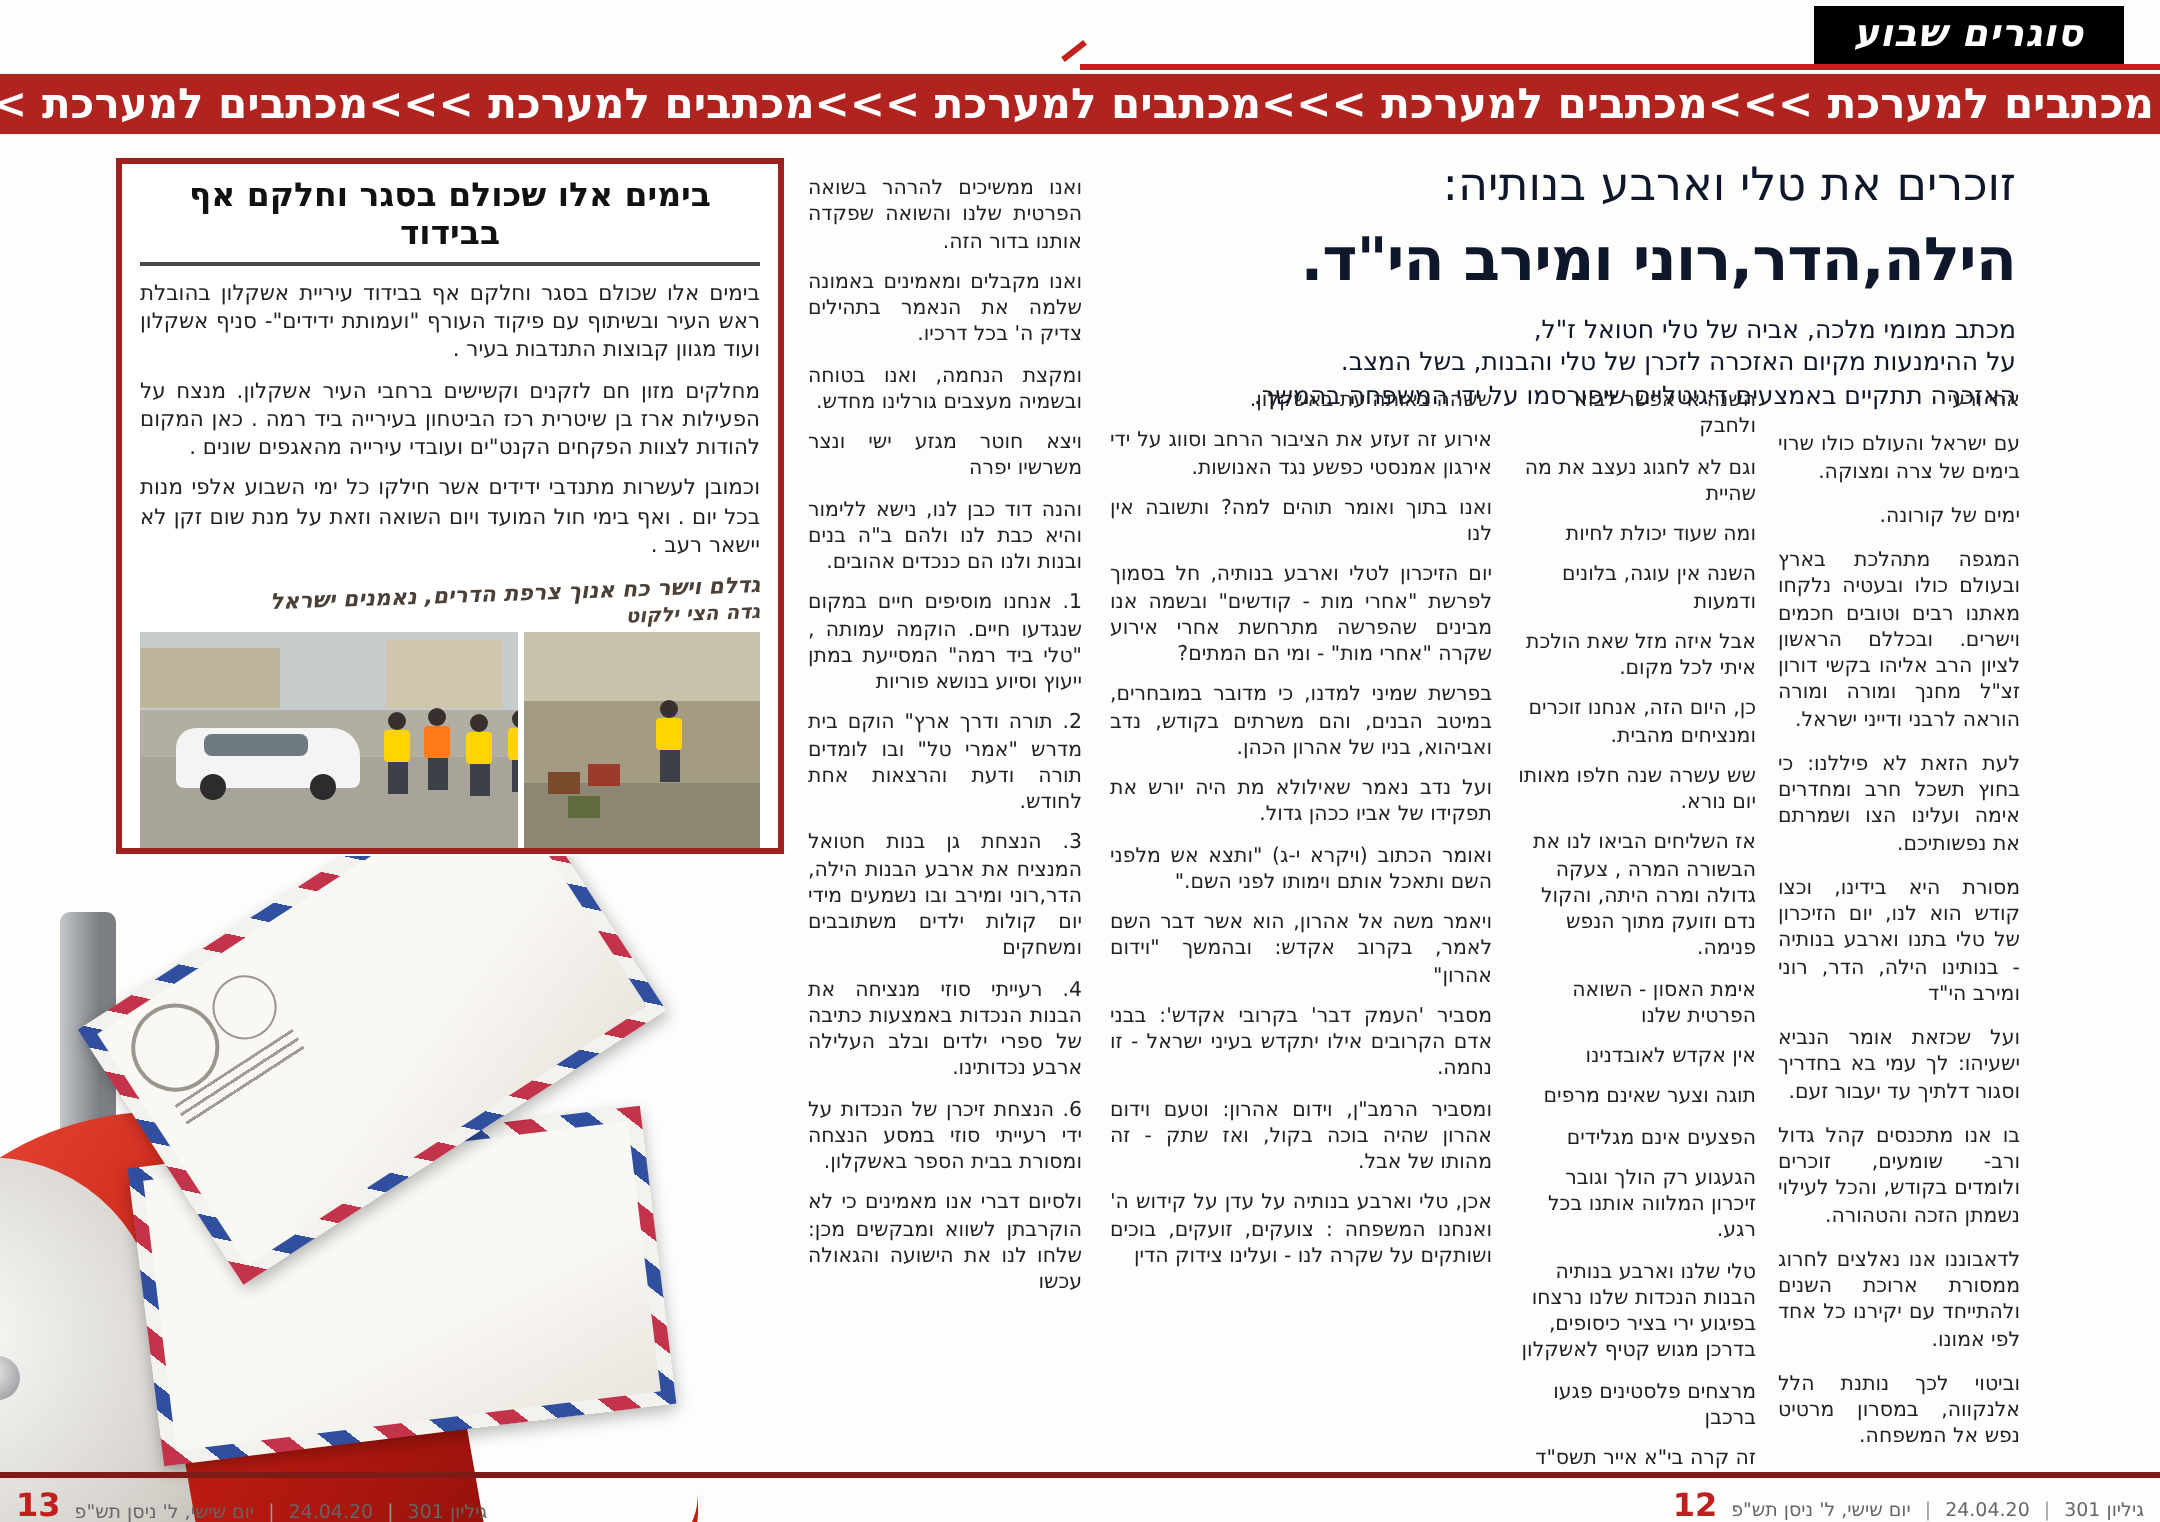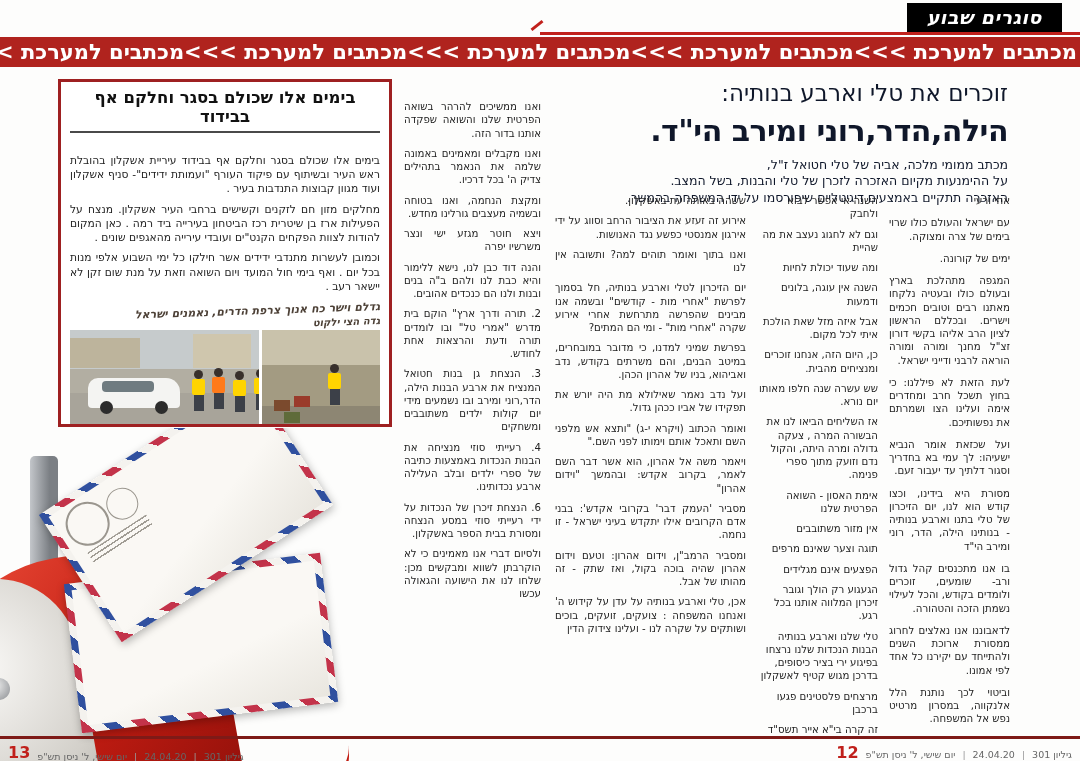--- a/index.html
+++ b/index.html
@@ -22,21 +22,21 @@
         gap:11px;overflow:hidden;}
   .col{color:#222;font-size:10.2px;line-height:1.3;direction:rtl;}
   .colA{width:121px;} .colB{width:121px;} .colC{width:191px;}
   .colA p{margin:0 0 9px;text-align:justify;}
   .colB p{margin:0 0 7px;text-align:right;}
   .colC p{margin:0 0 7px;text-align:justify;}
   
   .box{position:absolute;top:79px;left:58px;width:334px;height:348px;border:3px solid #9e2021;
        box-sizing:border-box;background:#fff;padding:5px 9px;direction:rtl;overflow:hidden;}
   .box-title{font-size:16.5px;font-weight:bold;text-align:center;color:#111;
-             padding:1px 0 5px;border-bottom:2px solid #4a4a4a;margin-bottom:21px;}
+             padding:1px 0 5px;border-bottom:2px solid #4a4a4a;margin-bottom:7px;}
   .box p{font-size:10.7px;line-height:1.33;text-align:justify;color:#222;margin:6px 0;}
   .sig{font-style:italic;font-weight:bold;color:#4c4036;font-size:11px;line-height:1.2;
        transform:rotate(-2deg);transform-origin:right;}
   .sig2{font-size:10px;margin-top:2px;}
   .photos{display:flex;gap:3px;height:108px;margin-top:3px;}
   .photo{position:relative;overflow:hidden;}
   .ph1{flex:0 0 118px;background:linear-gradient(#c9c2ab 0 32%,#a39b82 32% 70%,#8d8673 70% 100%);}
   .ph2{flex:1;background:linear-gradient(#c6cbcc 0 36%,#b2aea2 36% 58%,#a8a49a 58% 100%);}
   .bldg{position:absolute;background:#bdb49c;}
   .car{position:absolute;left:18px;top:48px;width:92px;height:30px;background:#f4f4f2;border-radius:10px 14px 4px 4px;}
@@ -44,21 +44,21 @@
   .wheel{position:absolute;bottom:-6px;width:13px;height:13px;border-radius:50%;background:#2c2c2c;}
   .person{position:absolute;width:13px;}
   .head{width:9px;height:9px;border-radius:50%;background:#38302c;margin:0 auto;}
   .vest{width:13px;height:16px;background:#ffd400;border-radius:2px;}
   .vest.orange{background:#ff7a1a;}
   .legs{width:10px;height:16px;background:#3c4048;margin:0 auto;}
   .crate{position:absolute;width:16px;height:11px;}
   .caption{font-size:10px;font-weight:bold;margin-top:3px;color:#111;text-align:right;}
   .caption .cap-val{color:#8e1c1e;}
   .leftcol{position:absolute;top:88px;left:404px;width:137px;height:622px;overflow:hidden;
-           color:#222;font-size:10.2px;line-height:1.3;direction:rtl;margin-top:12px;}
+           color:#222;font-size:10.2px;line-height:1.3;direction:rtl;}
   .leftcol p{margin:0 0 7px;text-align:justify;}
   
   .mail-art{position:absolute;left:0;top:428px;width:352px;height:333px;overflow:hidden;z-index:1;}
   .pole{position:absolute;left:30px;top:28px;width:28px;height:330px;border-radius:5px;
         background:linear-gradient(90deg,#c3c6ca,#7b7f84 70%);}
   .mb-swoosh{position:absolute;left:-30px;top:230px;width:380px;height:180px;border-radius:50%;
              border-bottom:42px solid #c11c12;transform:rotate(-7deg);}
   .mb-body{position:absolute;left:-72px;top:128px;width:300px;height:280px;
            background:linear-gradient(135deg,#f0513c,#c11c12 55%,#8f100a);
            border-radius:150px 150px 14px 14px;transform:rotate(-10deg);}
@@ -103,38 +103,38 @@
     <div class="sub">האזכרה תתקיים באמצעים דיגיטליים שיפורסמו על ידי המשפחה בהמשך.</div>
   </div>
 
   <div class="cols">
     <div class="col colA">
         <p>אחי ורעי</p>
         <p>עם ישראל והעולם כולו שרוי בימים של צרה ומצוקה.</p>
         <p>ימים של קורונה.</p>
         <p>המגפה מתהלכת בארץ ובעולם כולו ובעטיה נלקחו מאתנו רבים וטובים חכמים וישרים. ובכללם הראשון לציון הרב אליהו בקשי דורון זצ"ל מחנך ומורה ומורה הוראה לרבני ודייני ישראל.</p>
         <p>לעת הזאת לא פיללנו: כי בחוץ תשכל חרב ומחדרים אימה ועלינו הצו ושמרתם את נפשותיכם.</p>
+        <p>מסורת היא בידינו, וכצו קודש הוא לנו, יום הזיכרון של טלי בתנו וארבע בנותיה - בנותינו הילה, הדר, רוני ומירב הי"ד</p>
         <p>ועל שכזאת אומר הנביא ישעיהו: לך עמי בא בחדריך וסגור דלתיך עד יעבור זעם.</p>
-        <p>מסורת היא בידינו, וכצו קודש הוא לנו, יום הזיכרון של טלי בתנו וארבע בנותיה - בנותינו הילה, הדר, רוני ומירב הי"ד</p>
         <p>בו אנו מתכנסים קהל גדול ורב- שומעים, זוכרים ולומדים בקודש, והכל לעילוי נשמתן הזכה והטהורה.</p>
         <p>לדאבוננו אנו נאלצים לחרוג ממסורת ארוכת השנים ולהתייחד עם יקירנו כל אחד לפי אמונו.</p>
         <p>וביטוי לכך נותנת הלל אלנקווה, במסרון מרטיט נפש אל המשפחה.</p>
         <p>הלל בילדותה התגוררה בגוש קטיף, הייתה חברה טובה של נכדתינו הדר, וכך מתוך נבכי ליבה, מתוך תהומות הכאב, העצב והגעגוע היא כותבת:</p>
       </div>
     <div class="col colB">
         <p>השנה אי אפשר לבוא ולחבק</p>
         <p>וגם לא לחגוג נעצב את מה שהיית</p>
         <p>ומה שעוד יכולת לחיות</p>
         <p>השנה אין עוגה, בלונים ודמעות</p>
         <p>אבל איזה מזל שאת הולכת איתי לכל מקום.</p>
         <p>כן, היום הזה, אנחנו זוכרים ומנציחים מהבית.</p>
         <p>שש עשרה שנה חלפו מאותו יום נורא.</p>
-        <p>אז השליחים הביאו לנו את הבשורה המרה , צעקה גדולה ומרה היתה, והקול נדם וזועק מתוך ספרי פנימה.</p>
+        <p>אז השליחים הביאו לנו את הבשורה המרה , צעקה גדולה ומרה היתה, והקול נדם וזועק מתוך הנפש פנימה.</p>
         <p>אימת האסון - השואה הפרטית שלנו</p>
-        <p>אין מזור משתובבים</p>
+        <p>אין אקדש לאובדנינו</p>
         <p>תוגה וצער שאינם מרפים</p>
         <p>הפצעים אינם מגלידים</p>
         <p>הגעגוע רק הולך וגובר זיכרון המלווה אותנו בכל רגע.</p>
         <p>טלי שלנו וארבע בנותיה הבנות הנכדות שלנו נרצחו בפיגוע ירי בציר כיסופים, בדרכן מגוש קטיף לאשקלון</p>
         <p>מרצחים פלסטינים פגעו ברכבן</p>
         <p>זה קרה בי"א אייר תשס"ד</p>
       </div>
     <div class="col colC">
         <p>ששהה באותה עת באשקלון.</p>
         <p>אירוע זה זעזע את הציבור הרחב וסווג על ידי אירגון אמנסטי כפשע נגד האנושות.</p>
@@ -205,20 +205,21 @@
       <span class="cap-val">דוברות ידידים/עיריית אשקלון אלדד עובדיה</span>
     </div>
   </div>
 
   <div class="leftcol">
       <p>ואנו ממשיכים להרהר בשואה הפרטית שלנו והשואה שפקדה אותנו בדור הזה.</p>
       <p>ואנו מקבלים ומאמינים באמונה שלמה את הנאמר בתהילים צדיק ה' בכל דרכיו.</p>
       <p>ומקצת הנחמה, ואנו בטוחה ובשמיה מעצבים גורלינו מחדש.</p>
       <p>ויצא חוטר מגזע ישי ונצר משרשיו יפרה</p>
       <p>והנה דוד כבן לנו, נישא ללימור והיא כבת לנו ולהם ב"ה בנים ובנות ולנו הם כנכדים אהובים.</p>
+      <p>1. אנחנו מוסיפים חיים במקום שנגדעו חיים. הוקמה עמותה , "טלי ביד רמה" המסייעת במתן ייעוץ וסיוע בנושא פוריות</p>
       <p>2. תורה ודרך ארץ" הוקם בית מדרש "אמרי טל" ובו לומדים תורה ודעת והרצאות אחת לחודש.</p>
       <p>3. הנצחת גן בנות חטואל המנציח את ארבע הבנות הילה, הדר,רוני ומירב ובו נשמעים מידי יום קולות ילדים משתובבים ומשחקים</p>
       <p>4. רעייתי סוזי מנציחה את הבנות הנכדות באמצעות כתיבה של ספרי ילדים ובלב העלילה ארבע נכדותינו.</p>
       <p>6. הנצחת זיכרן של הנכדות על ידי רעייתי סוזי במסע הנצחה ומסורת בבית הספר באשקלון.</p>
       <p>ולסיום דברי אנו מאמינים כי לא הוקרבתן לשווא ומבקשים מכן: שלחו לנו את הישועה והגאולה עכשו</p>
     </div>
 
   <div class="mail-art">
     <div class="pole"></div>
     <div class="mb-swoosh"></div>

